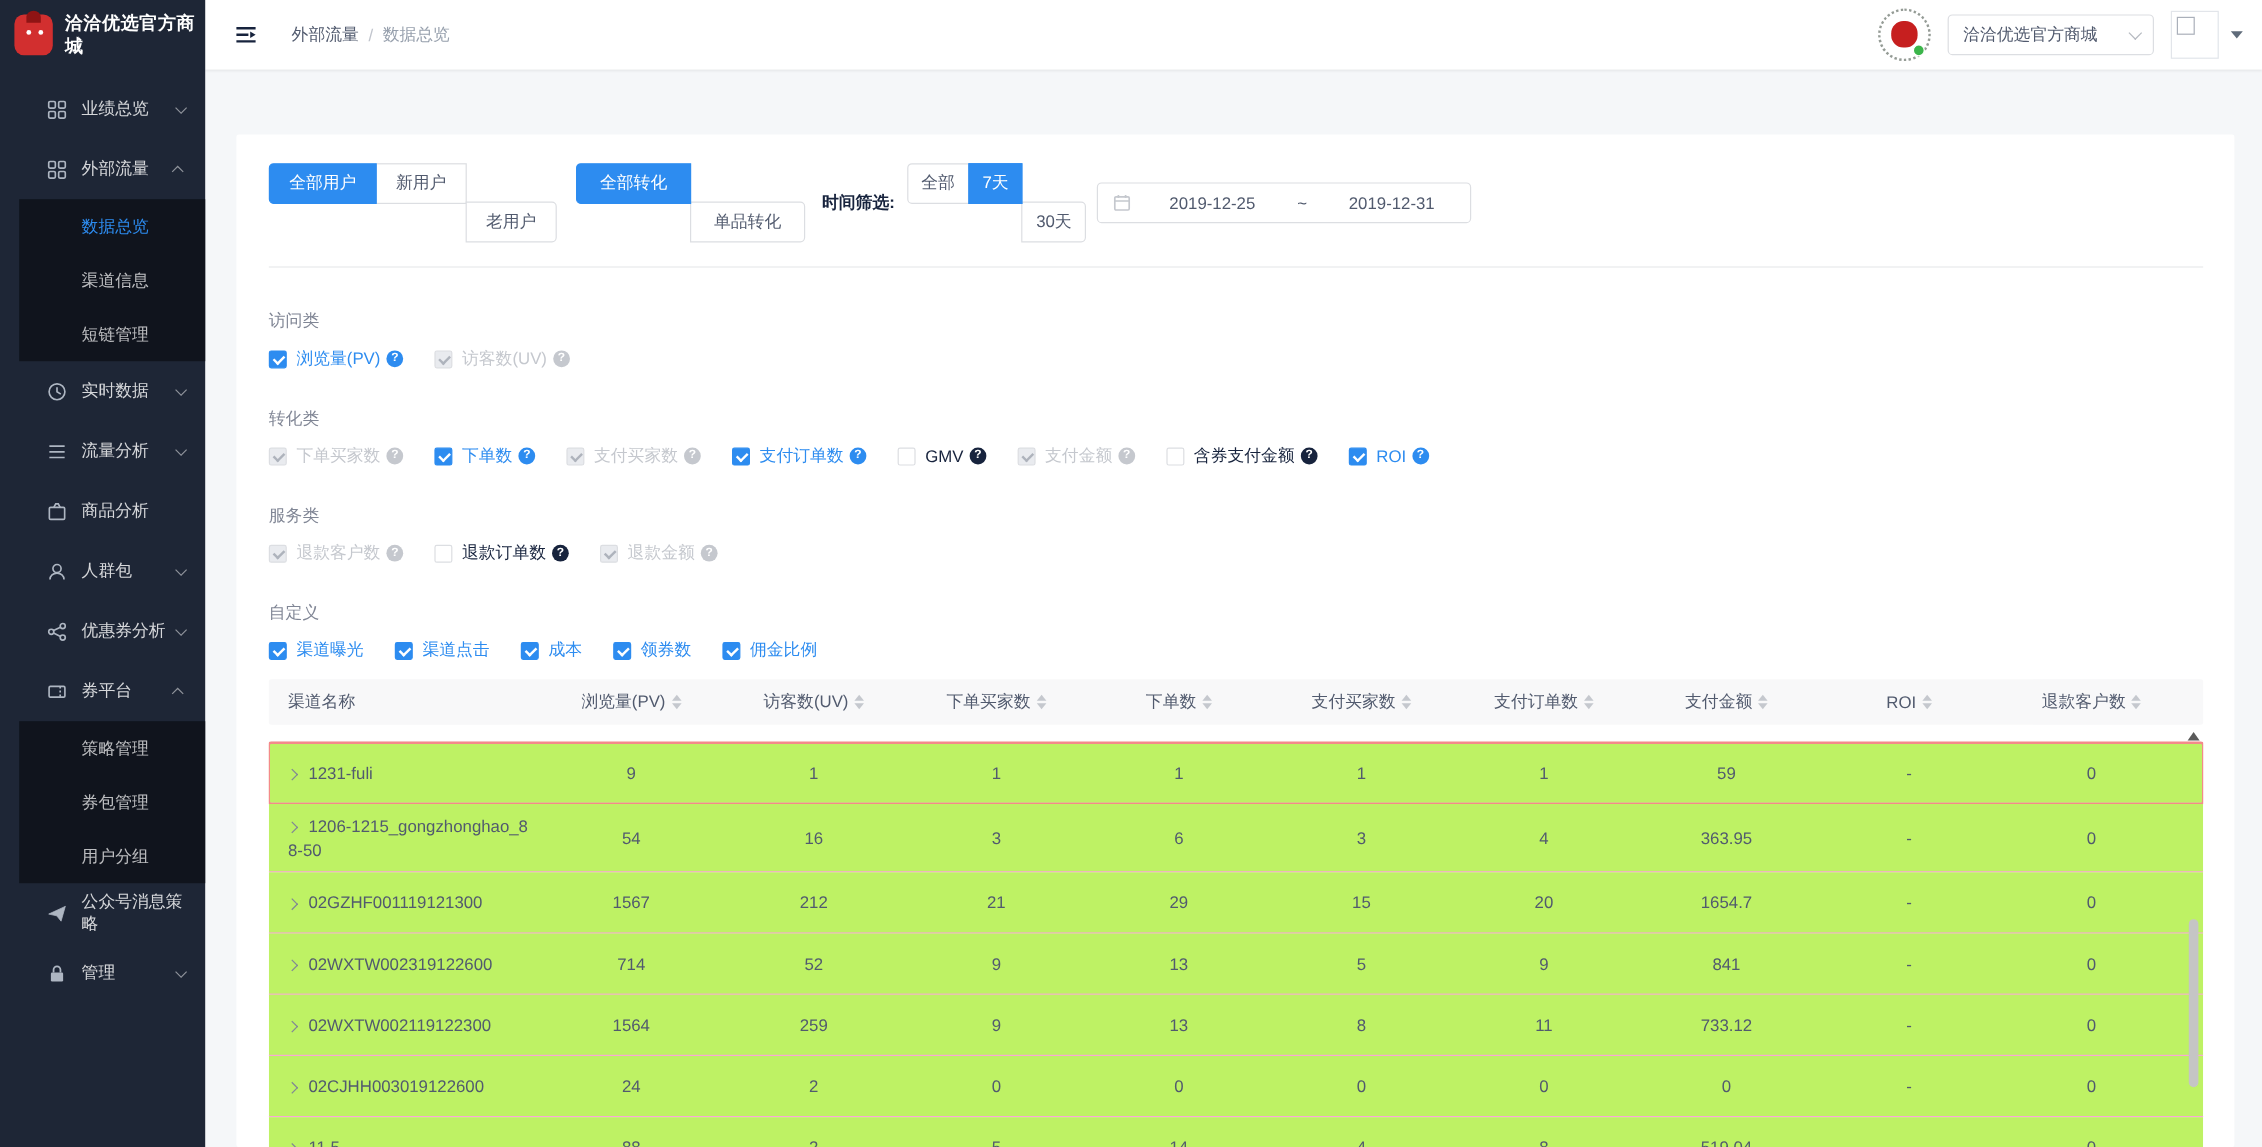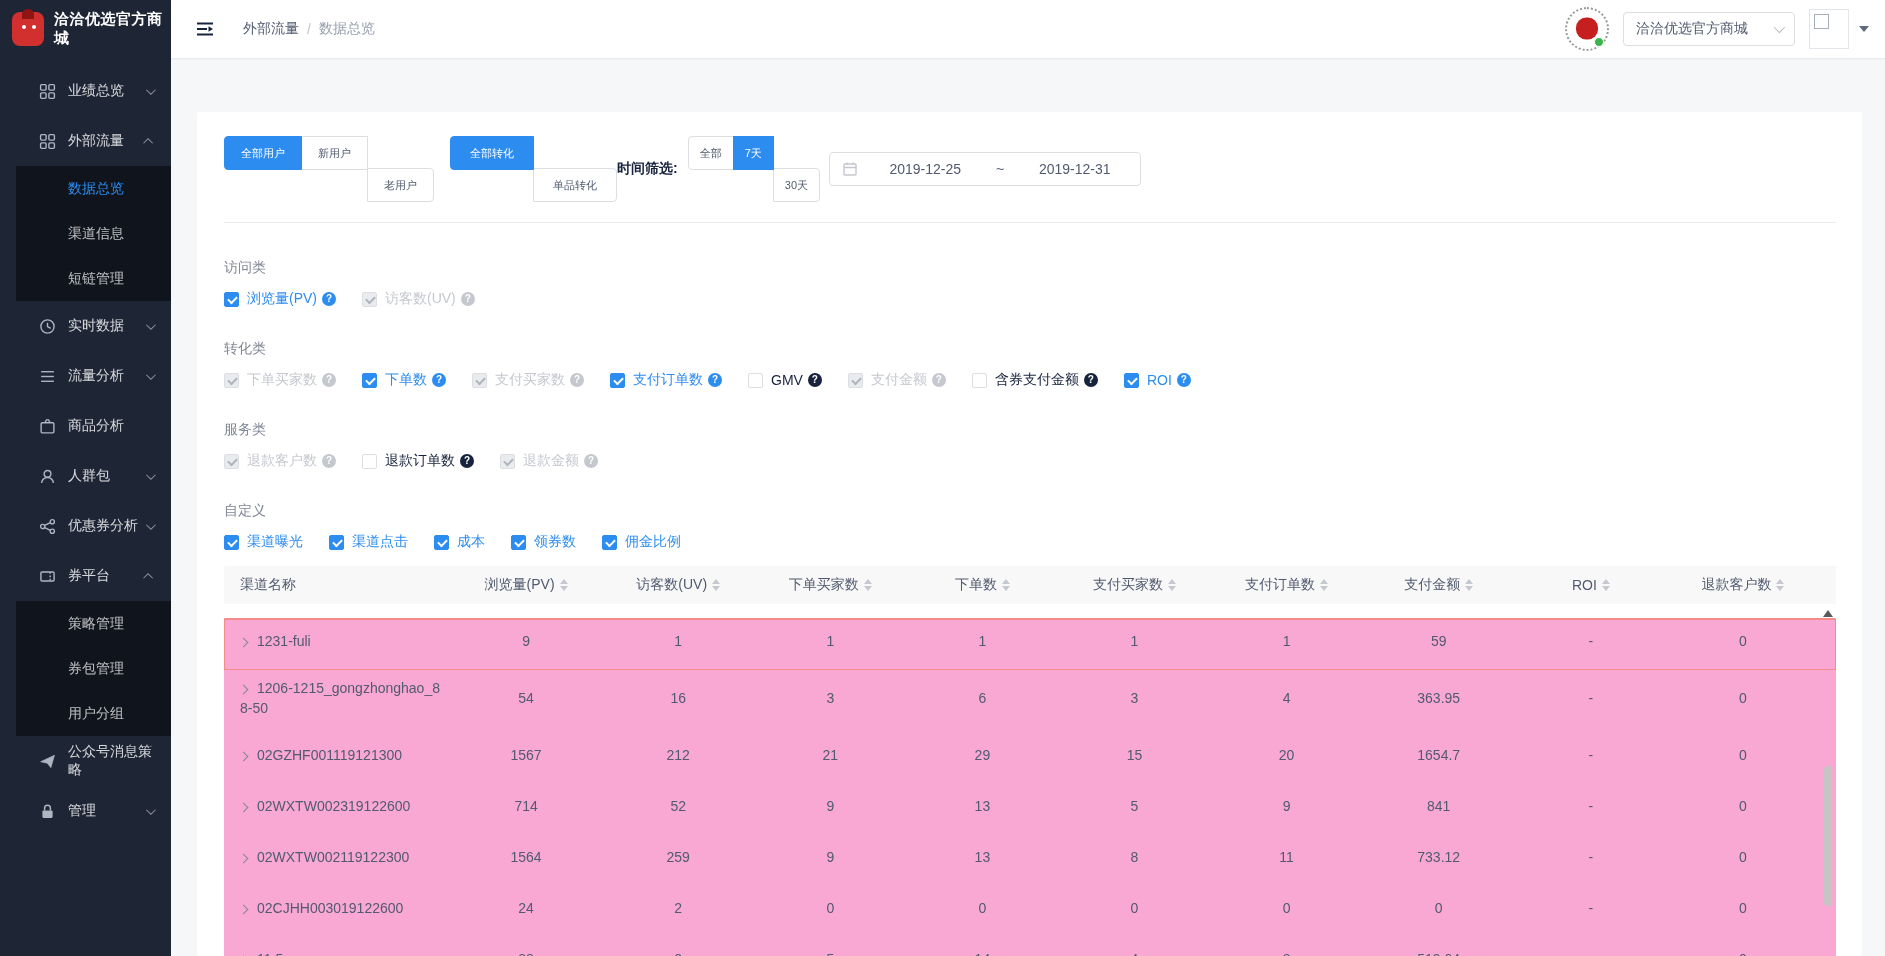--- a/index.html
+++ b/index.html
@@ -59,29 +59,29 @@
   .user-caret { width:0; height:0; border-left:5px solid transparent; border-right:5px solid transparent;
                border-top:6px solid #5f6b7a; margin-left:-4px; cursor:pointer; }
   
   .card { position:absolute; left:197px; top:112px; width:1665px; height:844px; background:#fff;
           border-radius:2px; overflow:hidden; }
   .card-inner { padding:24px 26px 0 27px; }
   
   .filters-wrap { border-bottom:1px solid #e8eaec; padding-bottom:20px; }
   .filters { display:flex; align-items:center; }
   .btn-group { display:inline-flex; }
-  .bg-btn { height:34px; border:1px solid #dcdee2; background:#fff; color:#515a6e; font-size:11px;
+  .bg-btn { height:34px; border:1px solid #dcdee2; background:#fff; color:#515a6e; font-size:14px;
             display:flex; align-items:center; justify-content:center; margin-left:-1px; cursor:pointer;
             white-space:nowrap; }
   .btn-group .bg-btn:first-child { border-radius:4px 0 0 4px; margin-left:0; }
   .btn-group .bg-btn:last-child { border-radius:0 4px 4px 0;margin-top:32px; }
   .bg-btn.active { background:var(--primary,#2d8cf0); border-color:var(--primary,#2d8cf0); color:#fff; z-index:1; }
   .bg1 .bg-btn { padding:0 16px; }
   .bg2 { margin-left:16px; } .bg2 .bg-btn { padding:0 19px; }
-  .time-label { font-weight:bold; color:#17233d; white-space:nowrap; }
+  .time-label { margin-left:14px; font-weight:bold; color:#17233d; white-space:nowrap; }
   .bg3 { margin-left:10px; } .bg3 .bg-btn { padding:0 11px; }
   .date-input { margin-left:9px; width:312px; height:34px; border:1px solid #dcdee2; border-radius:4px;
             display:flex; align-items:center; padding:0 12px; color:#515a6e; background:#fff; cursor:pointer; }
   .date-input .cal { color:#c5c8ce; display:flex; margin-right:14px; }
   .date-text { flex:1; display:flex; justify-content:space-around; align-items:center; }
   .search-input { margin-left:8px; width:313px; height:34px; border:1px solid #dcdee2; border-radius:4px;
             display:flex; align-items:center; padding:0 10px; background:#fff; }
   .search-input .mag { color:#c5c8ce; display:flex; margin-right:6px; }
   .search-input input { border:0; outline:0; flex:1; font:inherit; color:#515a6e; }
   .search-input input::placeholder { color:#c0c4cc; }
@@ -115,22 +115,22 @@
            padding-right:17px; border-radius:2px; }
   .th { display:flex; align-items:center; justify-content:center; color:#515a6e; }
   .th.name-col { width:226px; justify-content:flex-start; padding-left:16px; }
   .th.num { flex:1; }
   .sort { display:inline-flex; flex-direction:column; margin-left:5px; }
   .sort i { width:0; height:0; border-left:4px solid transparent; border-right:4px solid transparent; display:block; }
   .sort .s-up { border-bottom:5px solid #c5c8ce; margin-bottom:2px; }
   .sort .s-dn { border-top:5px solid #c5c8ce; }
   .tbody { position:relative; height:418px; overflow:hidden; }
   .partial-line { margin-top:14px; width:226px; border-top:1px solid #e8eaec; }
-  .tr { display:flex; align-items:center; border-bottom:7px solid #f9a8d4; min-height:51px;
-        padding-right:17px; position:relative; background:#f9a8d4; }
+  .tr { display:flex; align-items:center; border-bottom:1px solid #f9a8d4; min-height:51px;
+        padding-right:17px; position:relative; background:#bef264; }
   .tr.highlight { outline:2px solid var(--highlight,#f48a8a); outline-offset:-1px; border-radius:2px; }
   .td-name { width:226px; padding:8px 6px 8px 16px; line-height:20px; word-break:break-all; }
   .row-caret { display:inline-block; width:7px; height:7px; border-top:1.5px solid #808695;
         border-right:1.5px solid #808695; transform:rotate(45deg); margin-right:10px; }
   .td { flex:1; text-align:center; color:#515a6e; }
   
   .vscroll { position:absolute; right:2px; top:0; width:12px; height:100%; }
   .vs-up { width:0; height:0; border-left:5px solid transparent; border-right:5px solid transparent;
         border-bottom:7px solid #5a5a5a; margin:6px auto 0; }
   .vs-thumb { position:absolute; left:2px; top:162px; width:8px; height:140px; background:#c5c5c5;

